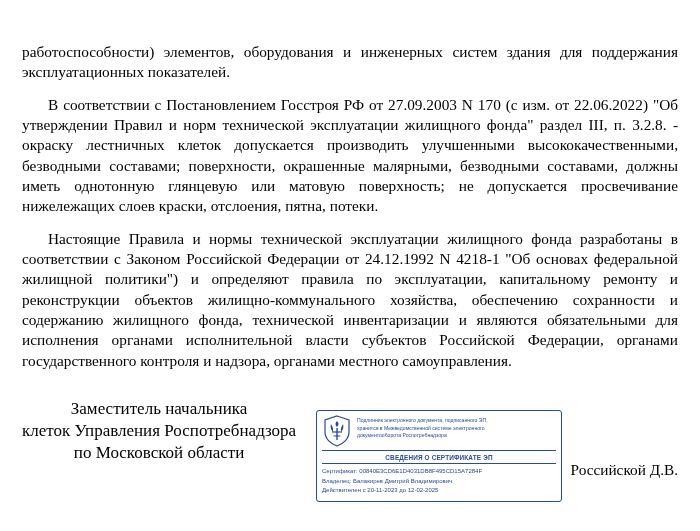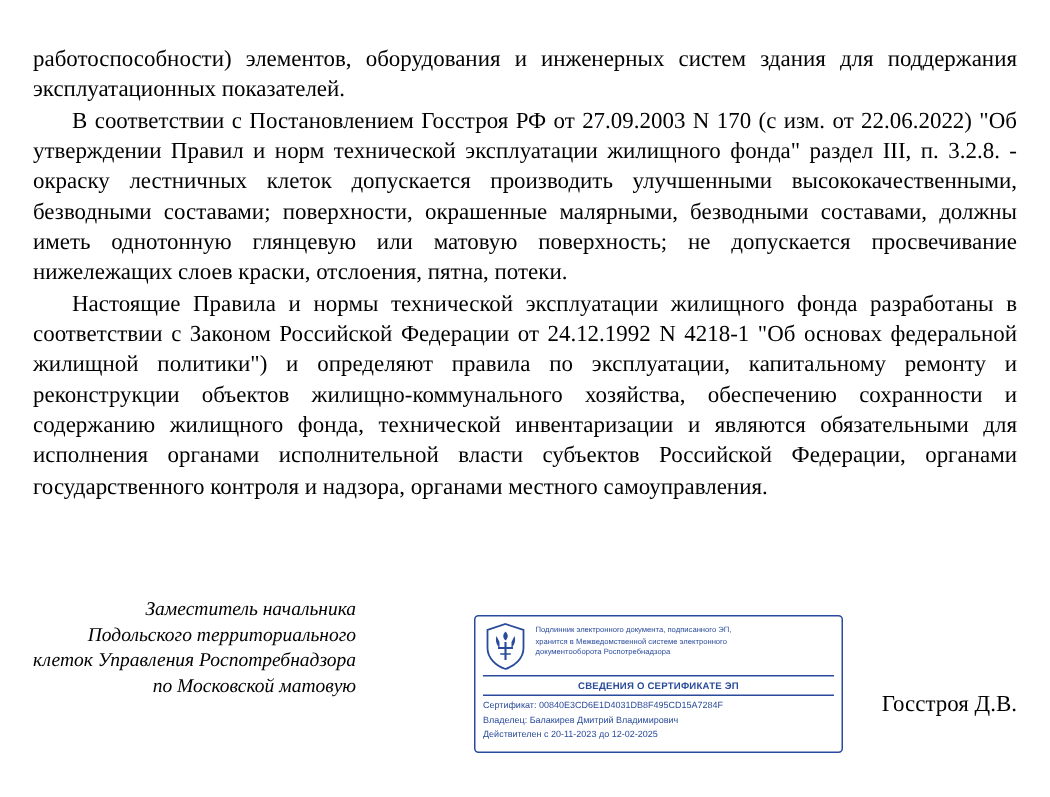--- a/index.html
+++ b/index.html
@@ -22,35 +22,34 @@
     padding: 30px 22px 0 22px;
   }
   .body-text {
     font-size: 15.3px;
     line-height: 1.33;
     text-align: justify;
     text-justify: inter-word;
     hyphens: none;
   }
   .para {
-    margin: 0 0 0 0;
+    margin: 12px 0 0 0;
     text-indent: 0;
   }
   .para.indent {
     text-indent: 26px;
     font-family: Liberation Serif, serif;
   }
   .signature-block {
     position: absolute;
     left: 22px;
     top: 398px;
-    font-size: 13px;
+    font-size: 17px;
     line-height: 1.30;
-    text-align: right;
-    font-style: italic;
+    text-align: center;
   }
   .signer-name {
     position: absolute;
     right: 22px;
     top: 461px;
     font-size: 15.3px;
     text-align: right;
   }
   .stamp {
     position: absolute;
@@ -113,26 +112,25 @@
 <div class="page">
 
   <div class="body-text">
     <p class="para">работоспособности) элементов, оборудования и инженерных систем здания для поддержания эксплуатационных показателей.</p>
     <p class="para indent">В соответствии с Постановлением Госстроя РФ от 27.09.2003 N 170 (с изм. от 22.06.2022) "Об утверждении Правил и норм технической эксплуатации жилищного фонда" раздел III, п. 3.2.8. - окраску лестничных клеток допускается производить улучшенными высококачественными, безводными составами; поверхности, окрашенные малярными, безводными составами, должны иметь однотонную глянцевую или матовую поверхность; не допускается просвечивание нижележащих слоев краски, отслоения, пятна, потеки.</p>
     <p class="para indent">Настоящие Правила и нормы технической эксплуатации жилищного фонда разработаны в соответствии с Законом Российской Федерации от 24.12.1992 N 4218-1 "Об основах федеральной жилищной политики") и определяют правила по эксплуатации, капитальному ремонту и реконструкции объектов жилищно-коммунального хозяйства, обеспечению сохранности и содержанию жилищного фонда, технической инвентаризации и являются обязательными для исполнения органами исполнительной власти субъектов Российской Федерации, органами государственного контроля и надзора, органами местного самоуправления.</p>
   </div>
 
   <div class="signature-block">
     <div>Заместитель начальника</div>
-    <div>Подольского территориального</div>
     <div>клеток Управления Роспотребнадзора</div>
-    <div>по Московской матовую</div>
+    <div>по Московской области</div>
   </div>
 
-  <div class="signer-name">Госстроя Д.В.</div>
+  <div class="signer-name">Российской Д.В.</div>
 
   <div class="stamp">
     <div class="stamp-top">
       <div class="stamp-emblem">
         <svg width="30" height="32" viewBox="0 0 30 32" xmlns="http://www.w3.org/2000/svg">
           <path d="M15 1 L27 5 L27 17 C27 24 21 29 15 31 C9 29 3 24 3 17 L3 5 Z" fill="none" stroke="#2a4b9b" stroke-width="1.2"></path>
           <path d="M15 6 C13 8 13 10 15 12 C17 10 17 8 15 6 Z" fill="#2a4b9b"></path>
           <path d="M9 9 C8 12 9 15 11 17 L11 13 Z" fill="#2a4b9b"></path>
           <path d="M21 9 C22 12 21 15 19 17 L19 13 Z" fill="#2a4b9b"></path>
           <path d="M15 13 L15 25" stroke="#2a4b9b" stroke-width="1.4"></path>

